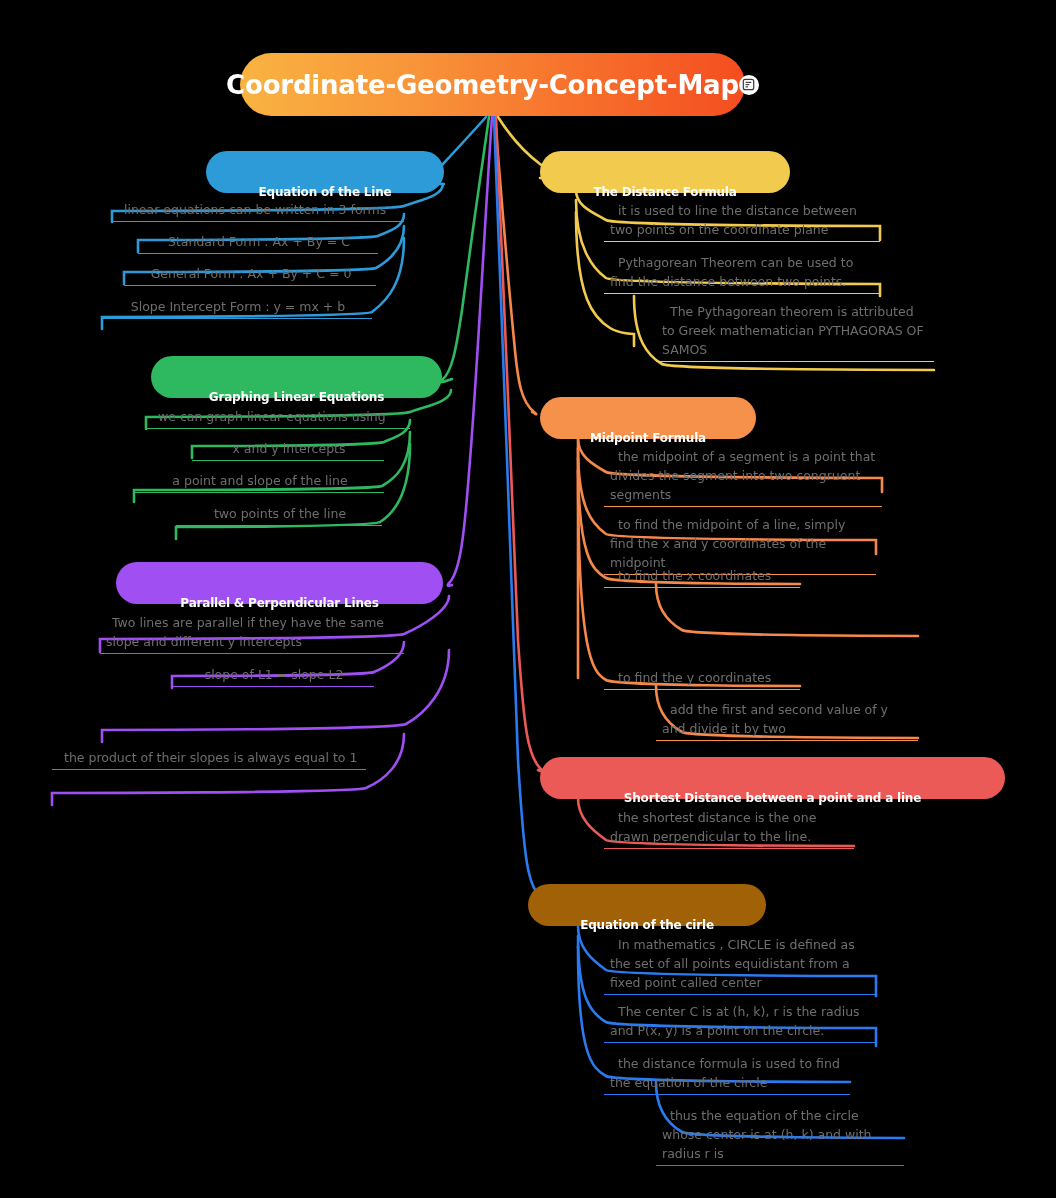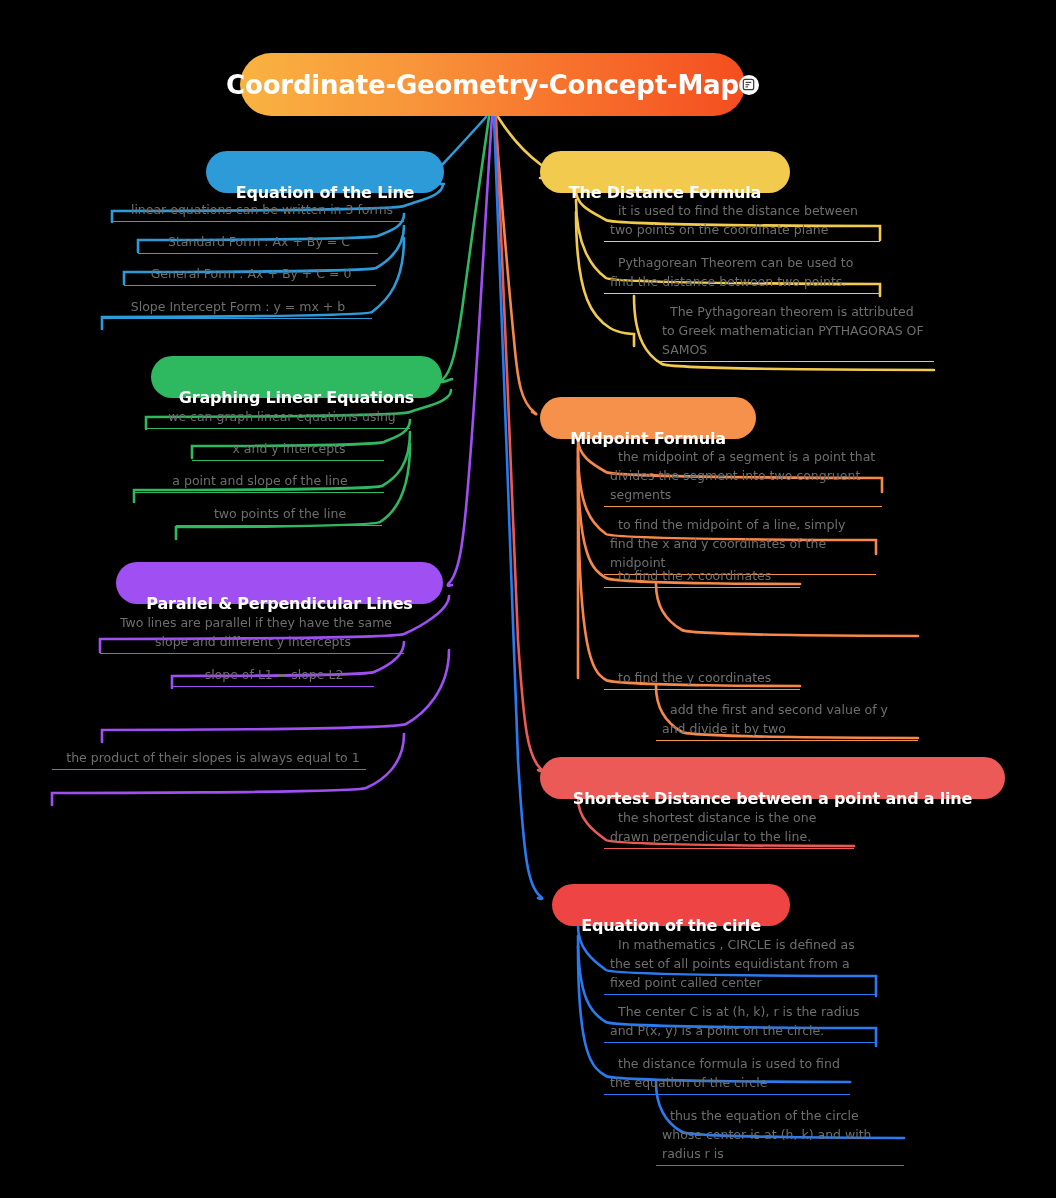--- a/index.html
+++ b/index.html
@@ -31,34 +31,34 @@
     align-items:center; justify-content:center; flex:0 0 auto;
   }
 
   
   .pill {
     position:absolute; height:42px; border-radius:21px;
     display:flex; align-items:center; justify-content:center;
     padding:0 22px; white-space:nowrap;
   }
   .pill-label {
-    color:#fff; font-size:16px; font-weight:bold; letter-spacing:-0.2px;margin-top:40px;
+    color:#fff; font-size:12px; font-weight:bold; letter-spacing:-0.2px;margin-top:40px;
   }
 
   
   .leaf { position:absolute; }
   .leaf-text {
     color:#6e6e6e; font-size:12.5px; line-height:19px;
     font-family:"DejaVu Sans", sans-serif;
     padding:0 4px 2px 6px;
     display:block;
   }
   .leaf-rule { height:0; border-bottom:1.6px solid; width:100%; }
   .leaf.right .leaf-text { text-align:left; text-indent:8px; }
-  .leaf.left  .leaf-text { text-align:center; text-indent:6px; }
+  .leaf.left  .leaf-text { text-align:left; text-indent:6px; }
   .leaf.left.center .leaf-text { text-align:center; text-indent:0; }
 </style>
 </head>
 <body>
 
 <div id="canvas">
 
   <svg id="edges" viewBox="0 0 1056 1198">
     <g fill="none" stroke-width="2.6" stroke-linecap="round">
 
@@ -172,21 +172,21 @@
   </div>
   <div class="leaf left" style="left:52px; top:748px; width:314px;">
     <span class="leaf-text">the product of their slopes is always equal to 1</span>
     <div class="leaf-rule" style="border-color:#9f4ff2;"></div>
   </div>
 
   <div class="pill" style="left:540px; top:151px; width:250px; background:#f2cb4e;">
     <span class="pill-label">The Distance Formula</span>
   </div>
   <div class="leaf right" style="left:604px; top:201px; width:276px;">
-    <span class="leaf-text">it is used to find the distance between two points on the coordinate plane</span>
+    <span class="leaf-text">it is used to line the distance between two points on the coordinate plane</span>
     <div class="leaf-rule" style="border-color:#f2cb4e;"></div>
   </div>
   <div class="leaf right" style="left:604px; top:253px; width:276px;">
     <span class="leaf-text">Pythagorean Theorem can be used to find the distance between two points.</span>
     <div class="leaf-rule" style="border-color:#f2cb4e;"></div>
   </div>
   <div class="leaf right" style="left:656px; top:302px; width:278px;">
     <span class="leaf-text">The Pythagorean theorem is attributed to Greek mathematician PYTHAGORAS OF SAMOS</span>
     <div class="leaf-rule" style="border-color:#f2cb4e;"></div>
   </div>
@@ -216,21 +216,21 @@
   </div>
 
   <div class="pill" style="left:540px; top:757px; width:465px; background:#ec5a58;">
     <span class="pill-label">Shortest Distance between a point and a line</span>
   </div>
   <div class="leaf right" style="left:604px; top:808px; width:250px;">
     <span class="leaf-text">the shortest distance is the one drawn perpendicular to the line.</span>
     <div class="leaf-rule" style="border-color:#ec5a58;"></div>
   </div>
 
-  <div class="pill" style="left:552px; top:884px; width:238px; background:#ef4444;">
+  <div class="pill" style="left:528px; top:884px; width:238px; background:#a16207;">
     <span class="pill-label">Equation of the cirle</span>
   </div>
   <div class="leaf right" style="left:604px; top:935px; width:272px;">
     <span class="leaf-text">In mathematics , CIRCLE is defined as the set of all points equidistant from a fixed point called center</span>
     <div class="leaf-rule" style="border-color:#2a7bf0;"></div>
   </div>
   <div class="leaf right" style="left:604px; top:1054px; width:246px;">
     <span class="leaf-text">the distance formula is used to find the equation of the circle</span>
     <div class="leaf-rule" style="border-color:#2a7bf0;"></div>
   </div>

